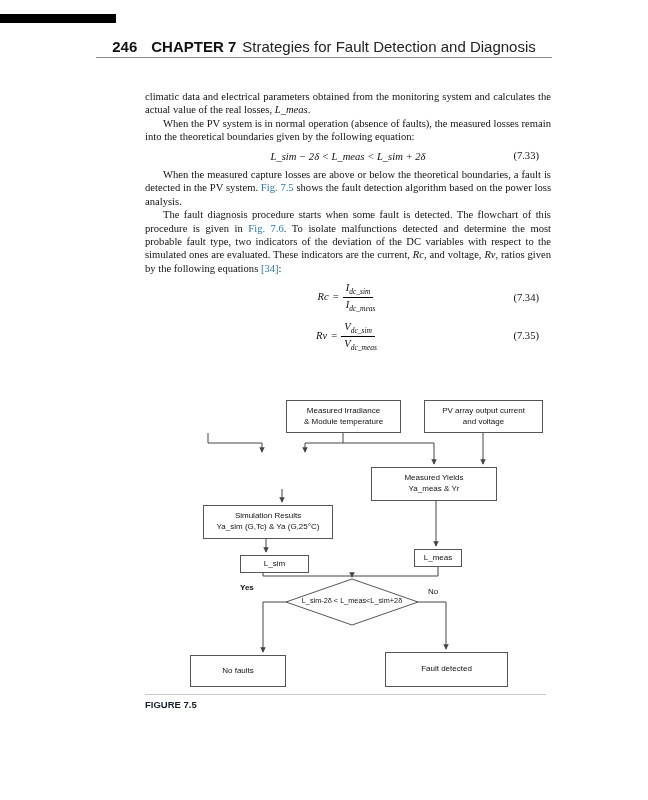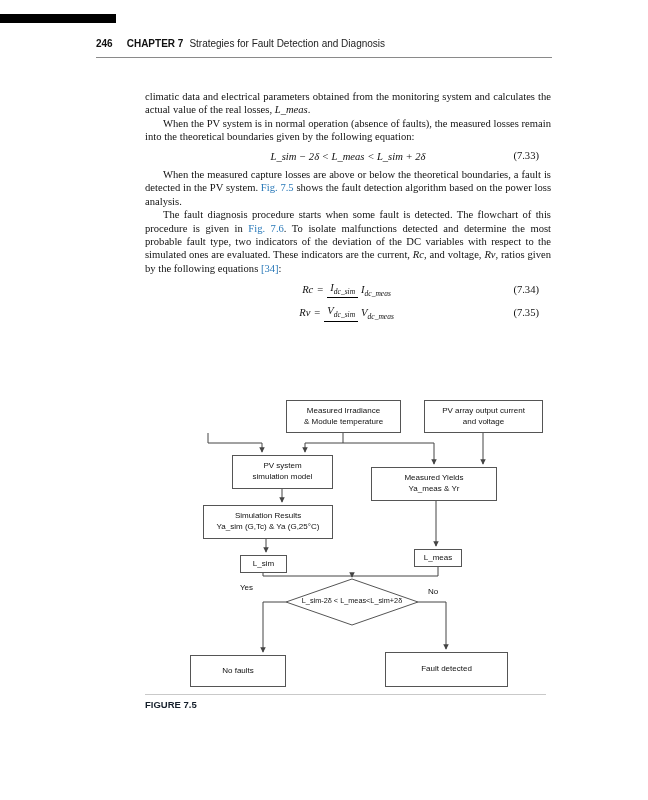--- a/index.html
+++ b/index.html
@@ -1,40 +1,40 @@
 <!DOCTYPE html>
 <html><head>
 <meta charset="utf-8">
 <style>
   html,body{margin:0;padding:0;background:#e8e8e8;}
   .page{position:relative;width:648px;height:800px;background:#ffffff;overflow:hidden;
         font-family:"Liberation Serif",serif;color:#111;}
   .topbar{position:absolute;left:0;top:14px;width:116px;height:9px;background:#000;}
   .header{position:absolute;left:96px;top:38px;width:456px;
-          font-family:"Liberation Sans",sans-serif;font-size:10px;white-space:nowrap;}
+          font-family:"Liberation Sans",sans-serif;font-size:15px;white-space:nowrap;text-align:center;}
   .header .pageno{font-weight:bold;margin-right:14px;}
   .header .chapter{font-weight:bold;margin-right:6px;}
   .header .title{font-weight:normal;color:#222;}
   .header-rule{position:absolute;left:96px;top:57px;width:456px;height:1px;background:#8a8a8a;}
 
   .textcol{position:absolute;left:145px;top:90px;width:406px;
            font-size:10.6px;line-height:13.4px;text-align:justify;}
   .textcol p{margin:0;}
   .textcol p.ind{text-indent:18px;}
   .seg-link{color:#2878b8;cursor:pointer;}
   .seg-italic{font-style:italic;}
 
   .eqrow{position:relative;text-align:center;font-style:italic;font-size:10.6px;}
   .eqrow.simple{margin:6px 0 5px 0;}
   .eqrow.frac-row{margin:7px 0 3px 0;}
   .eqrow .eqnum{position:absolute;right:12px;top:50%;transform:translateY(-50%);font-style:normal;}
   .eqrow sub{font-size:7.5px;font-style:italic;}
   .eq-lhs{margin-right:4px;}
   .eq-eq{margin-right:4px;font-style:normal;}
-  .frac{display:inline-flex;align-items:flex-end;vertical-align:middle;line-height:1.2;}
+  .frac{display:inline-flex;flex-direction:column;align-items:flex-start;vertical-align:middle;line-height:1.2;}
   .frac .num{border-bottom:1px solid #000;padding:0 3px 1px 3px;}
   .frac .den{padding:1px 3px 0 3px;}
 
   .flowchart{position:absolute;left:0;top:395px;width:648px;height:300px;
              font-family:"Liberation Sans",sans-serif;font-size:8px;color:#111;}
   .fc-svg{position:absolute;left:0;top:0;}
   .node{position:absolute;display:flex;align-items:center;justify-content:center;
         text-align:center;background:#fff;border:1px solid #555;
         white-space:pre-line;line-height:1.35;padding:1px;box-sizing:border-box;}
   .fc-label{position:absolute;font-size:8px;}
@@ -109,30 +109,28 @@
         <path d="M286,207 H263 V257" marker-end="url(#arr)"></path>
         <path d="M418,207 H446 V254" marker-end="url(#arr)"></path>
       </g>
       <polygon points="352,184 418,207 352,230 286,207" fill="#ffffff" stroke="#555" stroke-width="1"></polygon>
     </svg>
 
     <div class="node" style="left:286px;top:5px;width:115px;height:33px;">Measured Irradiance
 &amp; Module temperature</div>
     <div class="node" style="left:424px;top:5px;width:119px;height:33px;">PV array output current
 and voltage</div>
-    <div class="node" style="left:232px;top:60px;width:101px;height:34px;">PV system
-simulation model</div>
     <div class="node" style="left:371px;top:72px;width:126px;height:34px;">Measured Yields
 Ya_meas &amp; Yr</div>
     <div class="node" style="left:203px;top:110px;width:130px;height:34px;">Simulation Results
 Ya_sim (G,Tc) &amp; Ya (G,25°C)</div>
-    <div class="node" style="left:240px;top:160px;width:47px;height:18px;">L_sim</div>
+    <div class="node" style="left:240px;top:160px;width:69px;height:18px;">L_sim</div>
     <div class="node" style="left:414px;top:154px;width:48px;height:18px;">L_meas</div>
     <div class="diamond-text">L_sim-2δ &lt; L_meas&lt;L_sim+2δ</div>
-    <div class="fc-label" style="left:240px;top:188px;">Yes</div>
+    <div class="fc-label" style="left:240px;top:188px;font-weight:bold;">Yes</div>
     <div class="fc-label" style="left:428px;top:192px;">No</div>
     <div class="node" style="left:190px;top:260px;width:96px;height:32px;">No faults</div>
     <div class="node" style="left:385px;top:257px;width:123px;height:35px;">Fault detected</div>
   </div>
 
   <div class="fig-rule"></div>
   <div class="fig-label">FIGURE 7.5</div>
 
 </div>
 

